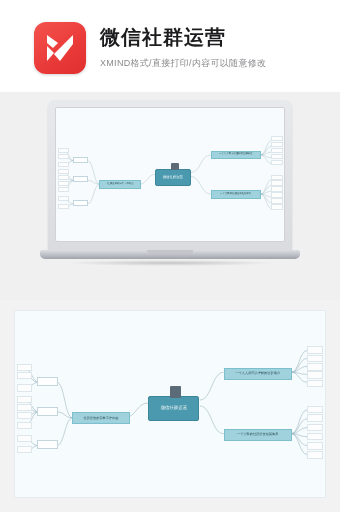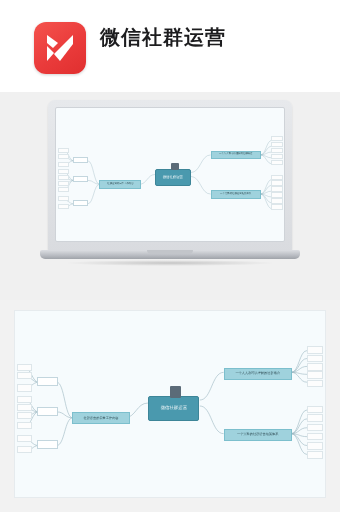--- a/index.html
+++ b/index.html
@@ -159,20 +159,21 @@
 
   <div class="header">
     <div class="logo">
       <svg width="52" height="52" viewBox="0 0 52 52">
         <path d="M13 13 L24 21 L19 26 L13 21 Z" fill="#ffffff"></path>
         <path d="M39 13 L39 22 L26 39 L20 32 Z" fill="#ffffff"></path>
         <path d="M13 24 L20 31 L13 39 Z" fill="#ffffff"></path>
       </svg>
     </div>
     <div class="title-main">微信社群运营</div>
+    <div class="title-sub">XMIND格式/直接打印/内容可以随意修改</div>
   </div>
 
   <div class="scene">
     <div class="laptop">
       <div class="lid">
         <div class="screen">
 
           <div class="mm tiny-s">
             <svg viewBox="0 0 230 136" preserveAspectRatio="none">
               <g fill="none" stroke="#9bb6c0" stroke-width="0.4">

